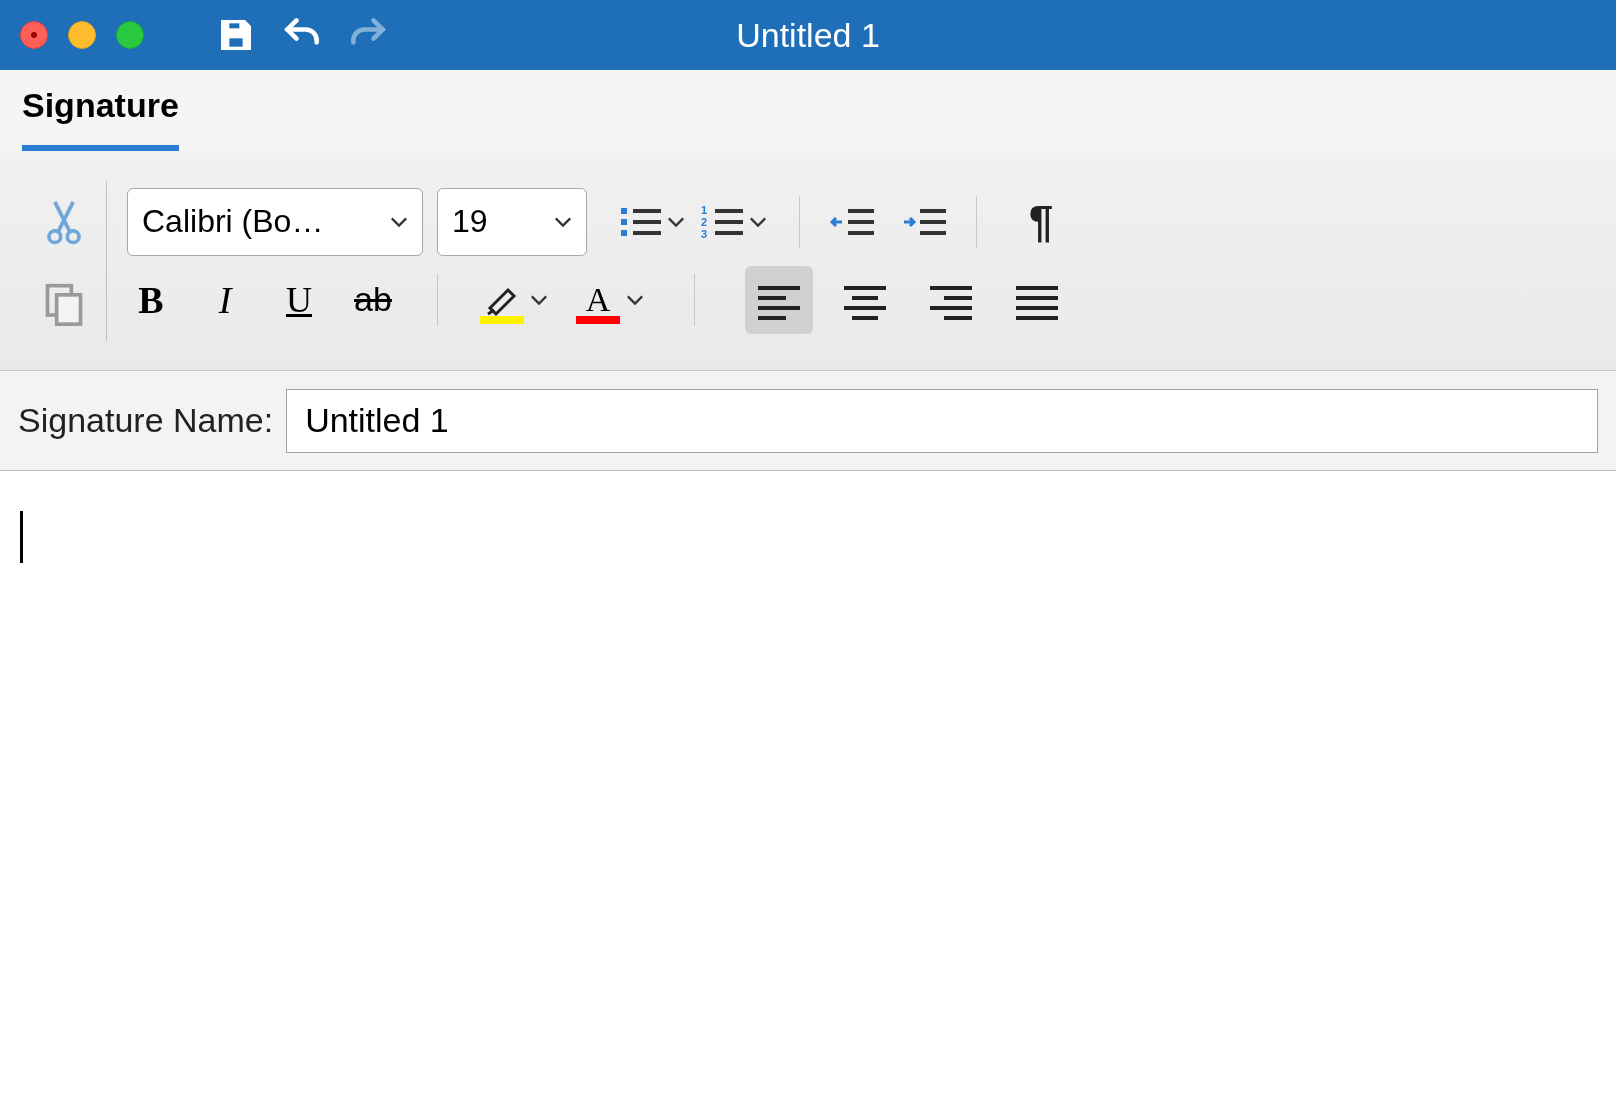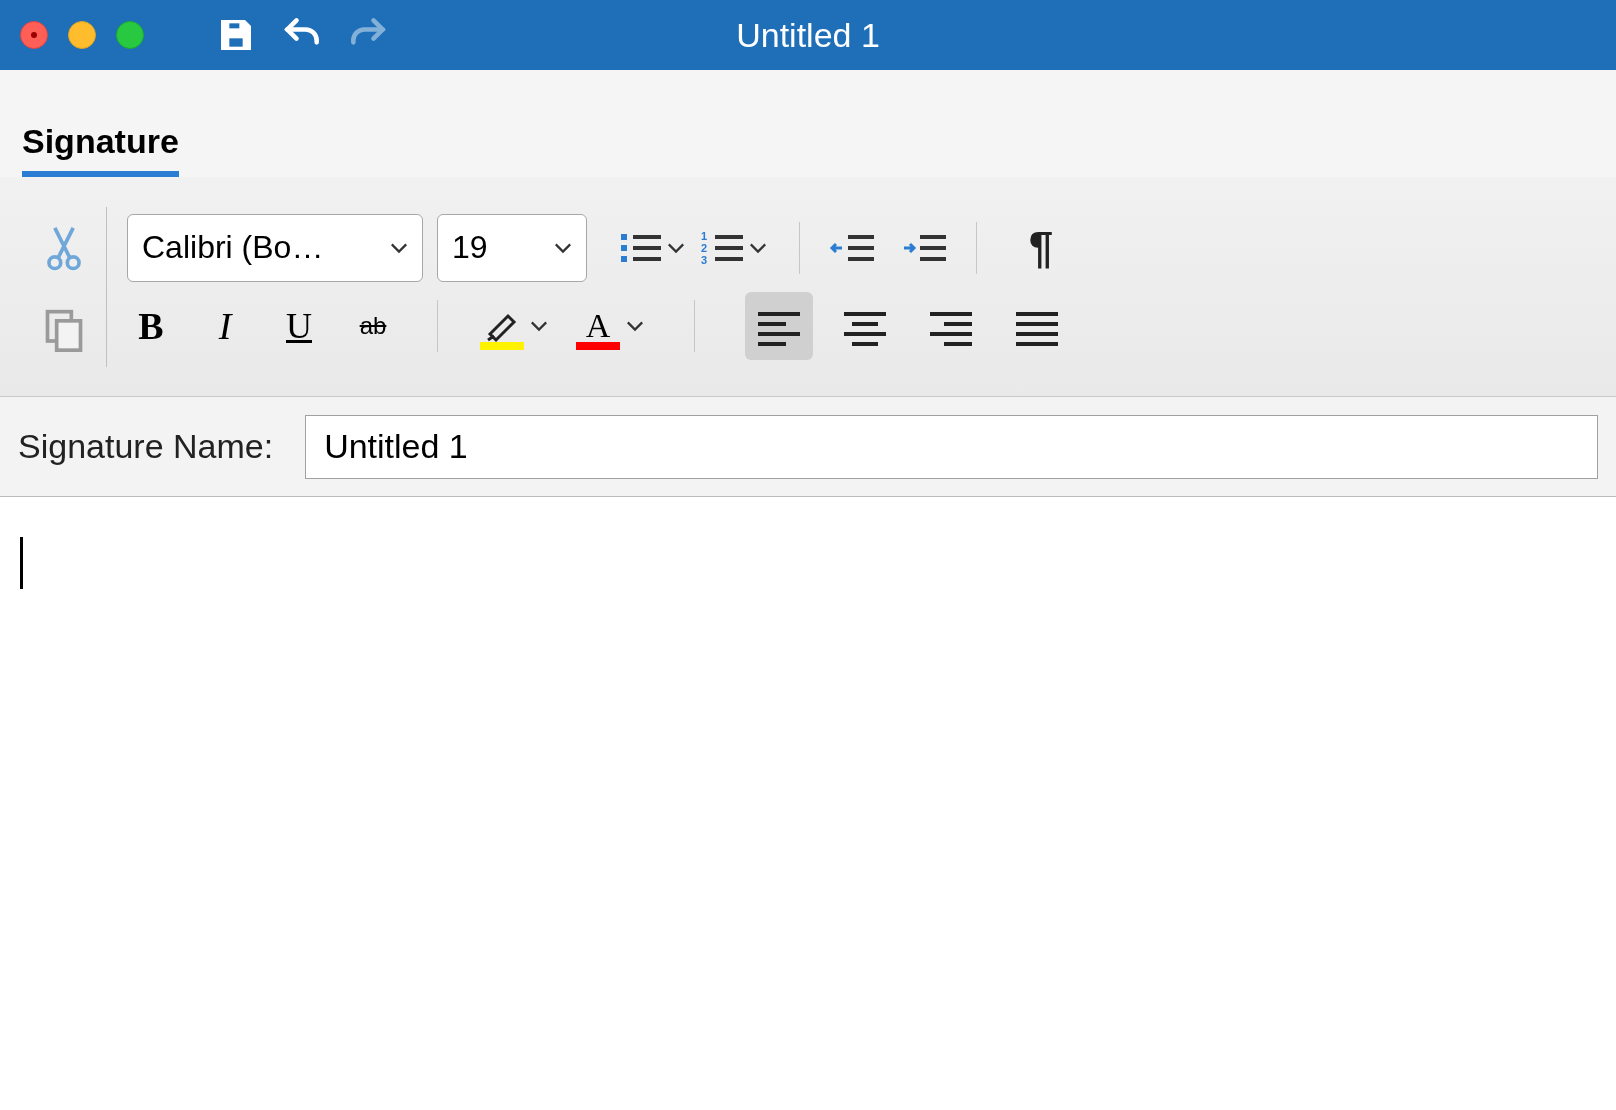--- a/index.html
+++ b/index.html
@@ -66,23 +66,22 @@
     .ribbon-tabs {
       background: #f5f5f5;
       padding: 16px 22px 0 22px;
       border-bottom: none;
     }
     .ribbon-tab {
       display: inline-block;
       font-size: 34px;
       font-weight: 700;
       color: #000;
-      padding-bottom: 10px;
+      padding-bottom: 20px;
       border-bottom: 6px solid #2b7cd3;
-      margin-top: 36px;
     }
     .ribbon {
       background: linear-gradient(to bottom, #f1f1f1, #e9e9e9);
       height: 220px;
       display: flex;
       align-items: center;
       padding: 0 18px;
       gap: 0;
       border-bottom: 1px solid #c8c8c8;
     }
@@ -232,21 +231,21 @@
       left: 2px;
       right: 2px;
       height: 8px;
     }
     .sigline {
       background: #f3f3f3;
       height: 100px;
       display: flex;
       align-items: center;
       padding: 0 18px;
-      gap: 32px;
+      gap: 13px;
       border-bottom: 1px solid #bcbcbc;
     }
     .sigline-label {
       font-size: 34px;
       color: #222;
     }
     .sigline-input {
       flex: 1;
       height: 64px;
       border: 1.5px solid #a0a0a0;
@@ -407,21 +406,21 @@
         <div class="fmt-btn">
           <span style="font-size:38px;font-weight:900;font-family:Georgia,serif">B</span>
         </div>
         <div class="fmt-btn">
           <span style="font-size:38px;font-style:italic;font-family:Georgia,serif">I</span>
         </div>
         <div class="fmt-btn">
           <span style="font-size:36px;text-decoration:underline;font-family:Georgia,serif">U</span>
         </div>
         <div class="fmt-btn">
-          <span style="font-size:24px;text-decoration:line-through">ab</span>
+          <span style="font-size:34px;text-decoration:line-through">ab</span>
         </div>
 
         <div class="mini-sep"></div>
 
         <div class="color-split">
           <div class="color-btn">
             <svg width="40" height="36" viewBox="0 0 40 36">
               <path d="M8 26 L26 8 L32 14 L14 32 Z" fill="none" stroke="#222" stroke-width="3"></path>
               <path d="M6 32 L12 28" stroke="#222" stroke-width="3"></path>
             </svg>

